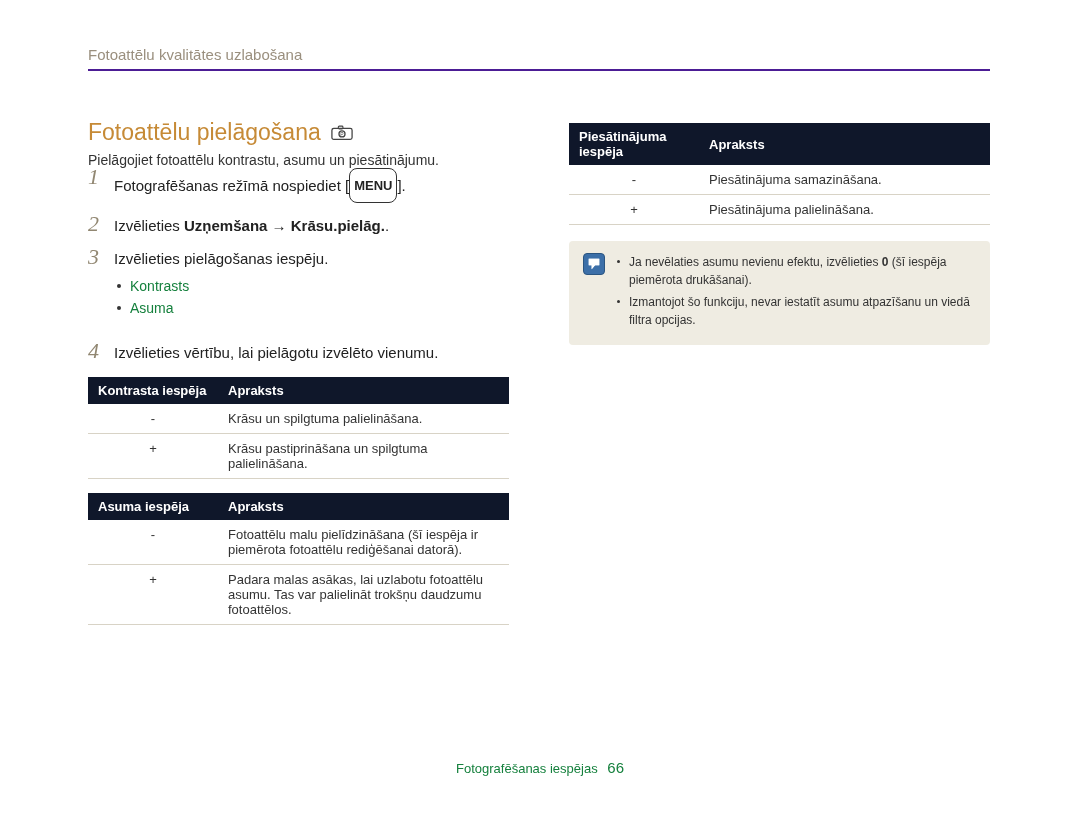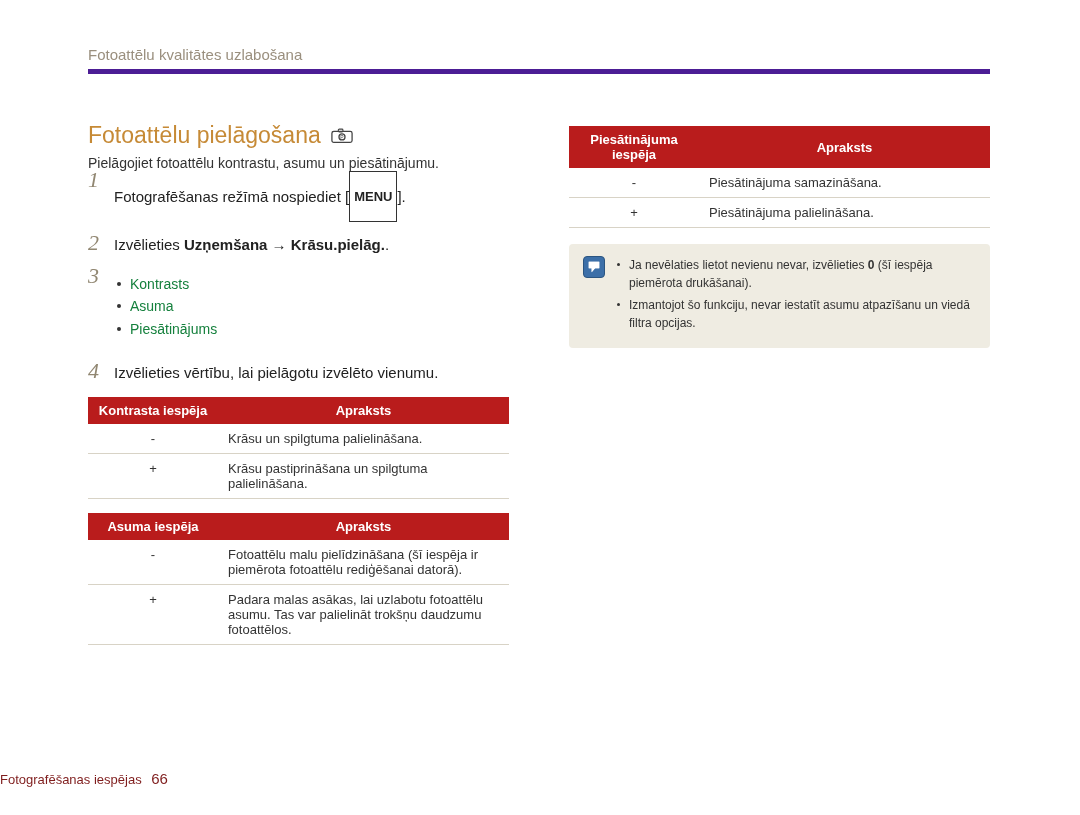--- a/index.html
+++ b/index.html
@@ -12,21 +12,21 @@
   }
   .page {
     width: 1080px;
     height: 815px;
     padding: 46px 90px 36px 88px;
     position: relative;
   }
   .header-bar {
     font-size: 15px;
     color: #9a8f7e;
-    border-bottom: 5px solid #4c1d95;
+    border-bottom: 2px solid #4c1d95;
     padding-bottom: 6px;
     margin-bottom: 48px;
   }
   .two-col {
     display: flex;
     gap: 60px;
   }
   .col {
     flex: 1;
     min-width: 0;
@@ -66,22 +66,22 @@
     color: #918772;
     width: 26px;
     flex-shrink: 0;
     line-height: 1;
     margin-top: -2px;
   }
   .step .txt { flex: 1; line-height: 1.4; }
   .menu-box {
     display: inline-block;
     border: 1px solid #333;
-    border-radius: 0;
-    padding: 16px 4px;
+    border-radius: 8px;
+    padding: 8px 4px;
     font-weight: 700;
     font-size: 13px;
     line-height: 17px;
     vertical-align: 1px;
   }
   .bold { font-weight: 700; }
   .sublist {
     list-style: none;
     margin: 6px 0 10px 2px;
   }
@@ -101,23 +101,23 @@
     border-radius: 50%;
   }
   table.opt {
     width: 100%;
     border-collapse: collapse;
     font-size: 13px;
     margin-top: 14px;
     margin-bottom: 14px;
   }
   table.opt th {
-    background: #b91c1c;
+    background: #0f172a;
     color: #fff;
-    text-align: center;
+    text-align: left;
     font-weight: 700;
     padding: 6px 10px;
   }
   table.opt td {
     padding: 7px 10px;
     border-bottom: 1px solid #d8d3c6;
     color: #333;
     vertical-align: top;
   }
   table.opt td:first-child {
@@ -156,24 +156,25 @@
   .note-list li::before {
     content: "";
     position: absolute;
     left: 0; top: 7px;
     width: 3px; height: 3px;
     background: #333;
     border-radius: 50%;
   }
   .footer {
     position: absolute;
-    bottom: 28px;
+    bottom: 39px;
     left: 0; right: 0;
+    text-align: center;
     font-size: 13px;
-    color: #7f1d1d;
+    color: #15803d;
   }
   .footer .pg { font-size: 15px; margin-left: 6px; }
 </style>
 </head>
 <body>
 
 <div class="page">
   <div class="header-bar">Fotoattēlu kvalitātes uzlabošana</div>
 
   <div class="two-col">
@@ -201,24 +202,24 @@
         </li>
         <li class="step">
           <span class="num">2</span>
           <span class="txt">
             <span>Izvēlieties </span><span class="bold">Uzņemšana → Krāsu.pielāg.</span><span>.</span>
           </span>
         </li>
         <li class="step">
           <span class="num">3</span>
           <span class="txt">
+            <span>Izvēlieties pielāgošanas iespēju.</span>
             <ul class="sublist">
               <li>Kontrasts</li>
               <li>Asuma</li>
-              <li>Piesātinājums</li>
             </ul>
           </span>
         </li>
         <li class="step">
           <span class="num">4</span>
           <span class="txt">Izvēlieties vērtību, lai pielāgotu izvēlēto vienumu.</span>
         </li>
       </ol>
 
       <table class="opt">
@@ -276,21 +277,21 @@
 
       <div class="note-box">
         <span class="note-icon">
           <svg viewBox="0 0 24 24">
               <path fill="#fff" d="M3 3 L21 3 L21 14 L14 14 L8 21 L8 14 L3 14 Z" stroke="#fff" stroke-width="0"></path>
               <path fill="none" stroke="#fff" stroke-width="2" d="M4 4h16v9H13l-4 5v-5H4z"></path>
             </svg>
         </span>
         <ul class="note-list">
           <li>
-            <span>Ja nevēlaties lietot nevienu nevar, izvēlieties </span><span class="bold">0</span><span> (šī iespēja piemērota drukāšanai).</span>
+            <span>Ja nevēlaties asumu nevienu efektu, izvēlieties </span><span class="bold">0</span><span> (šī iespēja piemērota drukāšanai).</span>
           </li>
           <li>Izmantojot šo funkciju, nevar iestatīt asumu atpazīšanu un viedā filtra opcijas.</li>
         </ul>
       </div>
     </div>
   </div>
 
   <div class="footer">
     <span>Fotografēšanas iespējas</span>
     <span class="pg">66</span>

